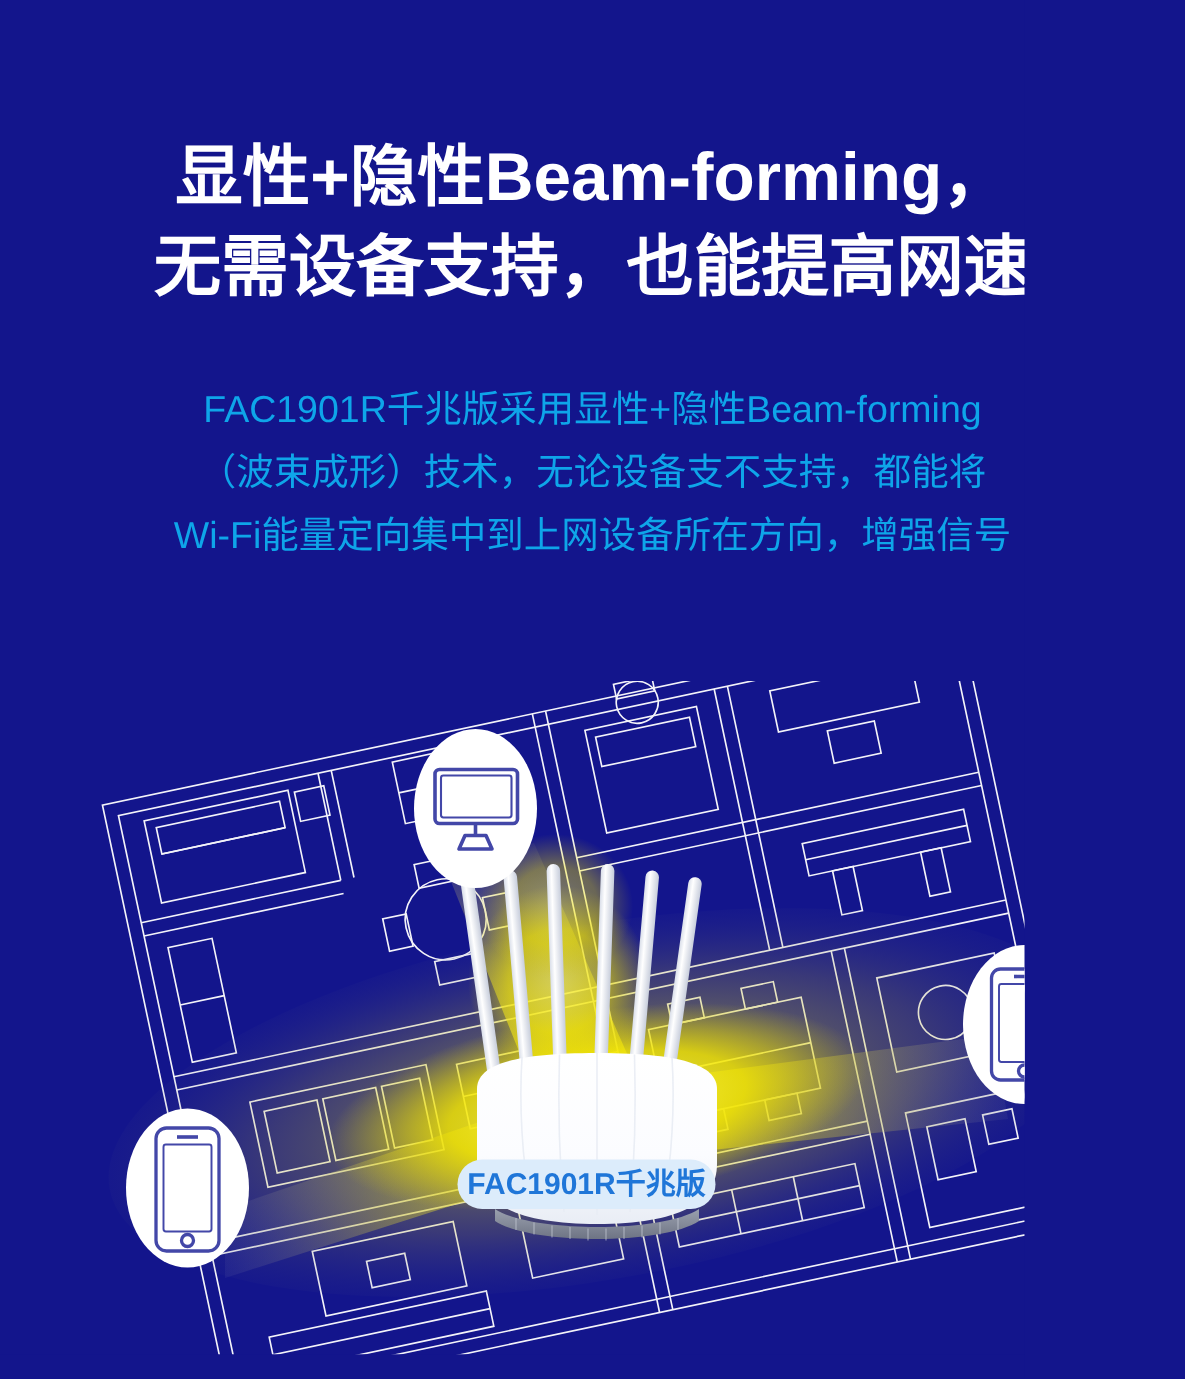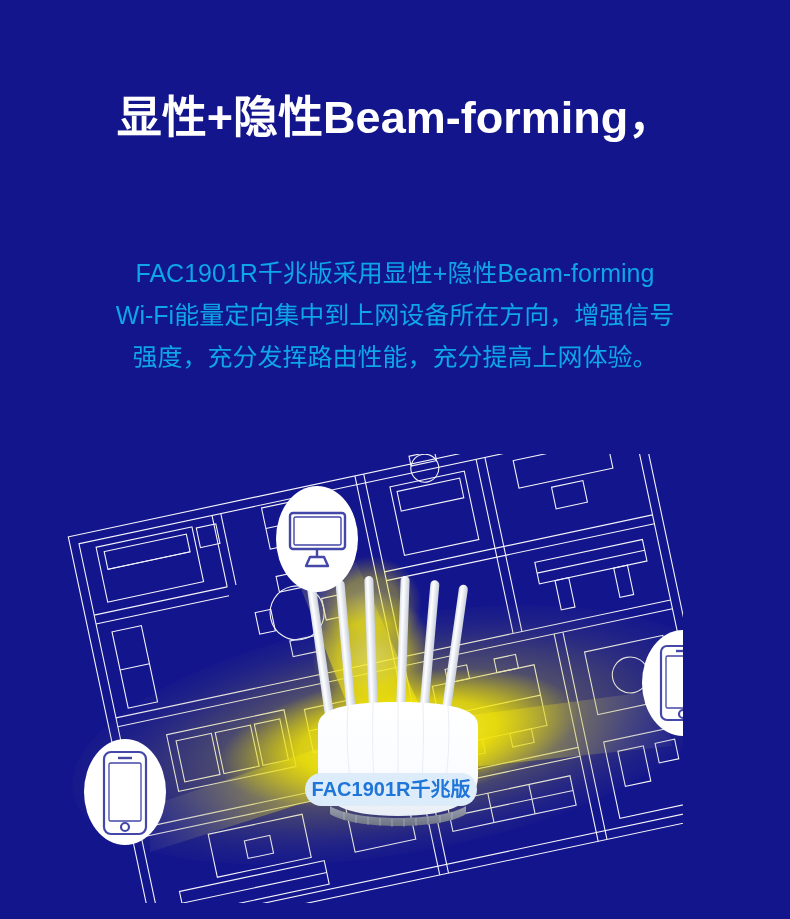--- a/index.html
+++ b/index.html
@@ -52,26 +52,27 @@
   }
   .illustration svg{display:block;}
 </style>
 </head>
 <body>
 
 <div class="page">
 
   <div class="headline">
     <span class="hl-line">显性+隐性Beam-forming，</span>
+    <span class="hl-line">无需设备支持，也能提高网速</span>
   </div>
 
   <div class="subcopy">
     <span class="sc-line">FAC1901R千兆版采用显性+隐性Beam-forming</span>
+    <span class="sc-line">（波束成形）技术，无论设备支不支持，都能将</span>
     <span class="sc-line">Wi-Fi能量定向集中到上网设备所在方向，增强信号</span>
-    <span class="sc-line">强度，充分发挥路由性能，充分提高上网体验。</span>
   </div>
 
   <div class="illustration">
     <svg width="790" height="449" viewBox="0 0 790 449" xmlns="http://www.w3.org/2000/svg">
       <defs>
 
         <radialGradient id="gCoverage" cx="50%" cy="50%" r="50%">
           <stop offset="0%" stop-color="#f3e70e" stop-opacity="0.95"></stop>
           <stop offset="38%" stop-color="#e6dc1a" stop-opacity="0.72"></stop>
           <stop offset="68%" stop-color="#b9ae36" stop-opacity="0.42"></stop>

